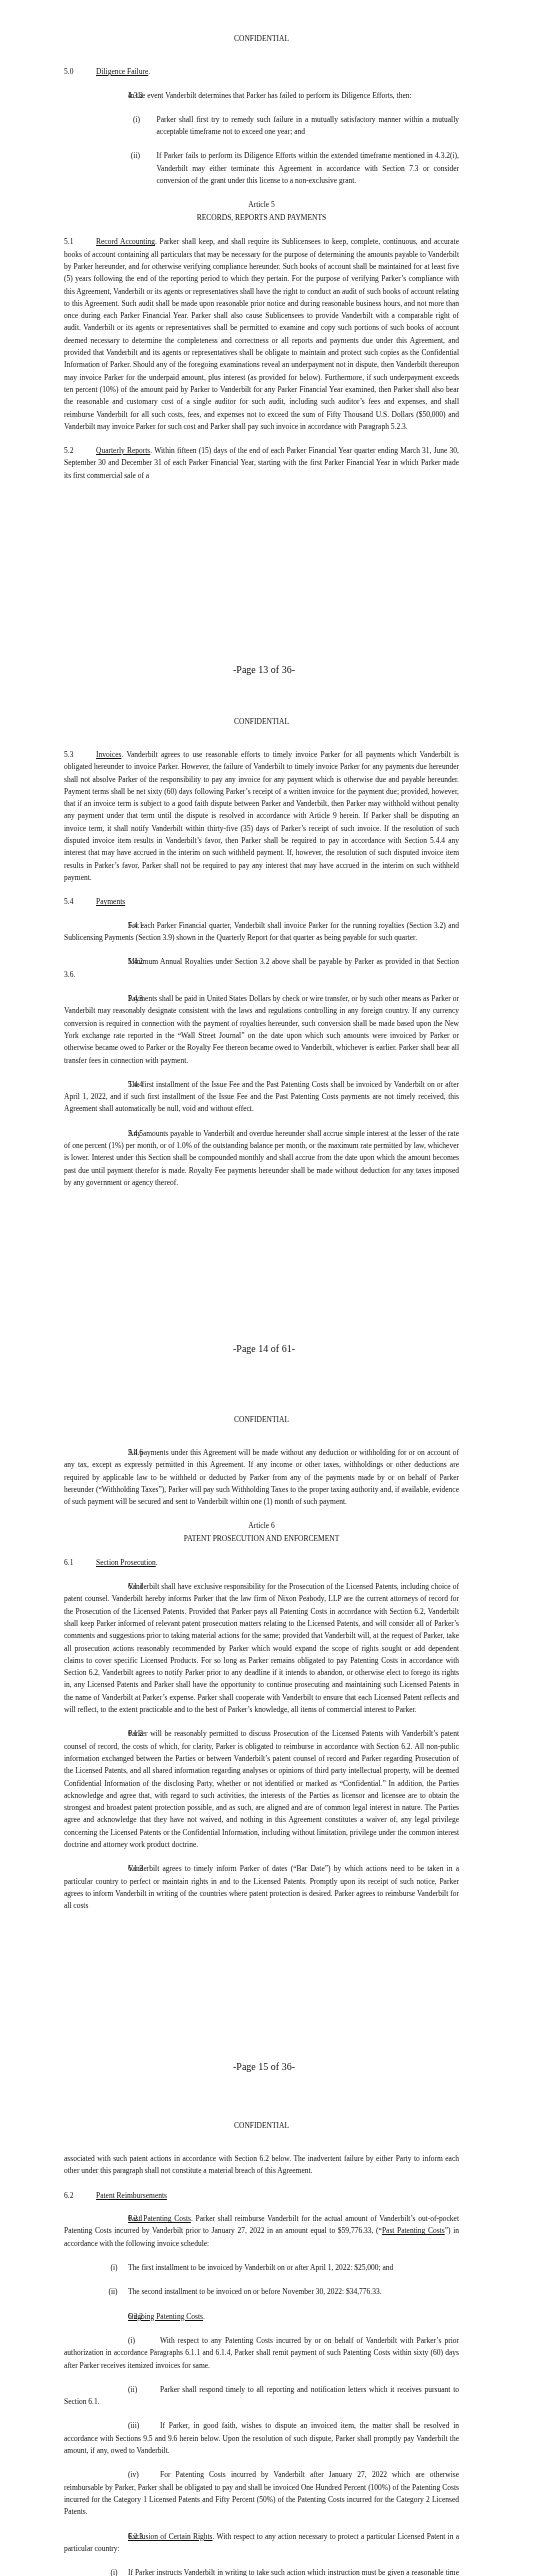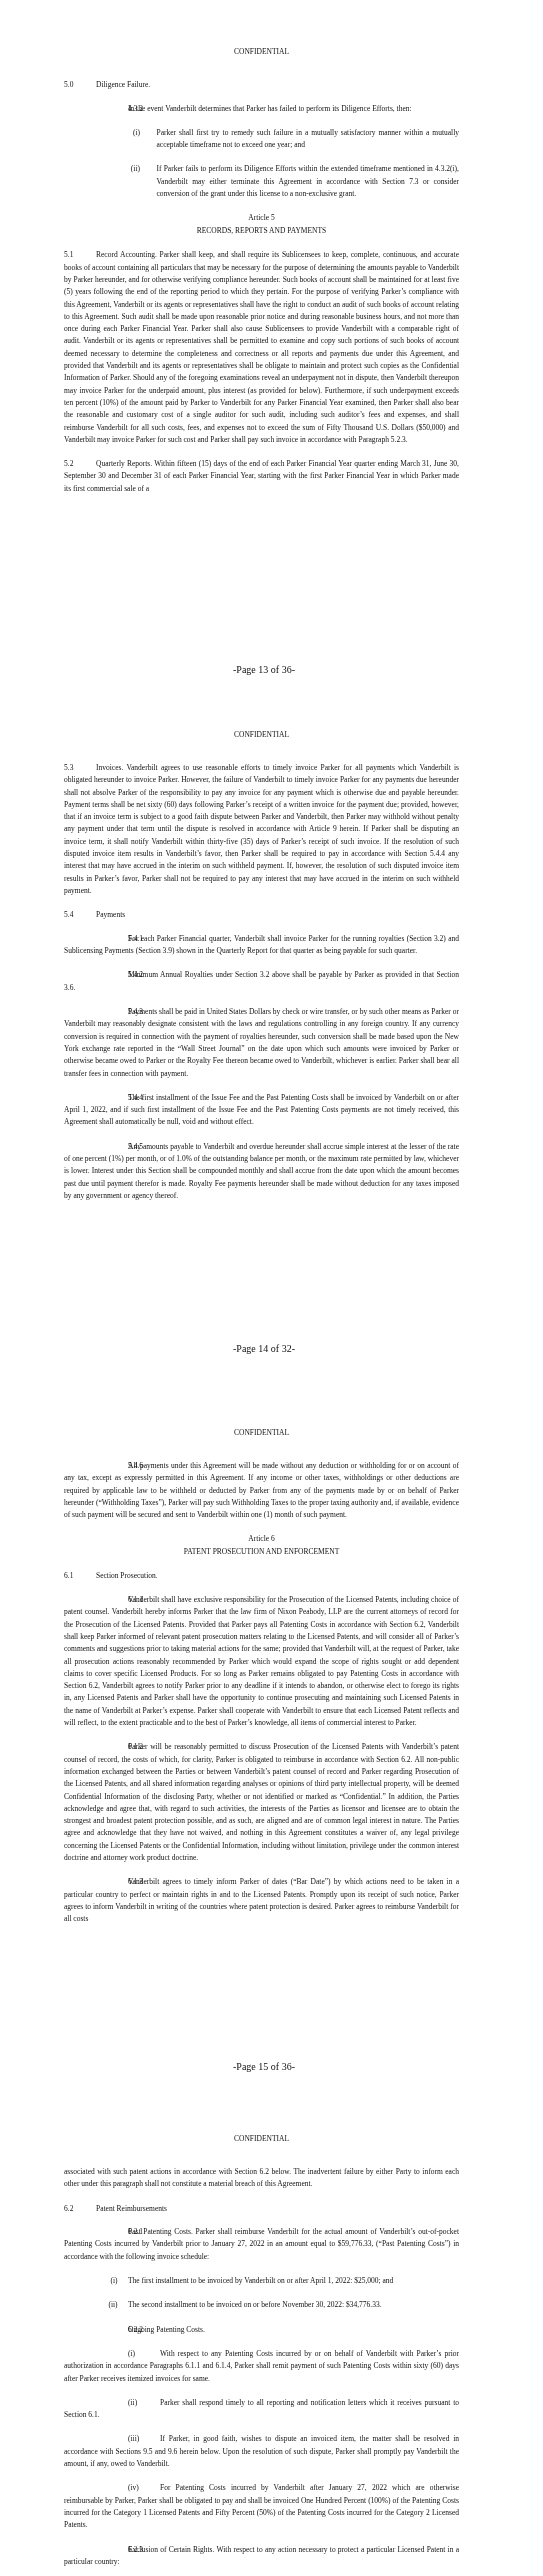--- a/index.html
+++ b/index.html
@@ -1,33 +1,33 @@
 <!DOCTYPE html>
 <html style="font-size:8.2px"><head>
 <meta charset="utf-8">
 <style>
   html, body { margin: 0; padding: 0; background: #ffffff; }
   body { width: 544px; font-family: "Liberation Serif", "DejaVu Serif", serif; color: #111; }
-  .page { position: relative; width: 528px; box-sizing: border-box; padding: 13px 69px 0 64px; }
+  .page { position: relative; width: 528px; box-sizing: border-box; padding: 0 69px 0 64px; }
   .p1 { height: 683px; }
   .p2 { height: 698px; }
   .p3 { height: 706px; }
   .p4 { height: 726px; }
   .header { text-align: center; font-size: 7.5px; padding-top: 34px; margin-bottom: 23px; }
   .p1 .header { padding-top: 34px; }
   .footer { position: absolute; left: 0; right: 0; text-align: center; font-size: 10px; bottom: 0; }
   .p1 .footer { bottom: 7.7px; }
   .p2 .footer { bottom: 27px; }
   .p3 .footer { bottom: 15.5px; }
   p { margin: 0 0 12px 0; font-size: 7.5px; line-height: 12.3px; text-align: justify; }
   .sec-head { margin-bottom: 11.3px; }
   .num { display: inline-block; width: 32px; }
   .subnum { display: inline-block; width: 32px; }
   .indent { text-indent: 32px; }
-  .u { }
+  .u { text-decoration: underline; }
   .article { text-align: center; font-size: 7.5px; line-height: 12.3px; margin: 0 0 12.4px 0; }
   .list-item { display: flex; margin: 0 0 12px 0; font-size: 7.5px; line-height: 12.3px; }
   .list-item .marker { flex: 0 0 auto; text-align: right; }
   .list-item .body { flex: 1; text-align: justify; }
   .li-a { padding-left: 50px; }
   .li-a .marker { width: 26px; margin-right: 16.5px; }
   .li-b { padding-left: 32px; }
   .li-b .marker { width: 21.6px; margin-right: 10.3px; }
   .li-c { padding-left: 32px; }
   .li-c .marker { width: 21.6px; margin-right: 10.3px; }
@@ -72,21 +72,21 @@
   <p><span class="num">5.3</span><span class="u">Invoices</span><span>. Vanderbilt agrees to use reasonable efforts to timely invoice Parker for all payments which Vanderbilt is obligated hereunder to invoice Parker. However, the failure of Vanderbilt to timely invoice Parker for any payments due hereunder shall not absolve Parker of the responsibility to pay any invoice for any payment which is otherwise due and payable hereunder. Payment terms shall be net sixty (60) days following Parker’s receipt of a written invoice for the payment due; provided, however, that if an invoice term is subject to a good faith dispute between Parker and Vanderbilt, then Parker may withhold without penalty any payment under that term until the dispute is resolved in accordance with Article 9 herein. If Parker shall be disputing an invoice term, it shall notify Vanderbilt within thirty-five (35) days of Parker’s receipt of such invoice. If the resolution of such disputed invoice item results in Vanderbilt’s favor, then Parker shall be required to pay in accordance with Section 5.4.4 any interest that may have accrued in the interim on such withheld payment. If, however, the resolution of such disputed invoice item results in Parker’s favor, Parker shall not be required to pay any interest that may have accrued in the interim on such withheld payment.</span></p>
 
   <p class="sec-head"><span class="num">5.4</span><span class="u">Payments</span></p>
 
   <p class="indent"><span class="subnum">5.4.1</span><span>For each Parker Financial quarter, Vanderbilt shall invoice Parker for the running royalties (Section 3.2) and Sublicensing Payments (Section 3.9) shown in the Quarterly Report for that quarter as being payable for such quarter.</span></p>
   <p class="indent"><span class="subnum">5.4.2</span><span>Minimum Annual Royalties under Section 3.2 above shall be payable by Parker as provided in that Section 3.6.</span></p>
   <p class="indent"><span class="subnum">5.4.3</span><span>Payments shall be paid in United States Dollars by check or wire transfer, or by such other means as Parker or Vanderbilt may reasonably designate consistent with the laws and regulations controlling in any foreign country. If any currency conversion is required in connection with the payment of royalties hereunder, such conversion shall be made based upon the New York exchange rate reported in the “Wall Street Journal” on the date upon which such amounts were invoiced by Parker or otherwise became owed to Parker or the Royalty Fee thereon became owed to Vanderbilt, whichever is earlier. Parker shall bear all transfer fees in connection with payment.</span></p>
   <p class="indent"><span class="subnum">5.4.4</span><span>The first installment of the Issue Fee and the Past Patenting Costs shall be invoiced by Vanderbilt on or after April 1, 2022, and if such first installment of the Issue Fee and the Past Patenting Costs payments are not timely received, this Agreement shall automatically be null, void and without effect.</span></p>
   <p class="indent"><span class="subnum">5.4.5</span><span>Any amounts payable to Vanderbilt and overdue hereunder shall accrue simple interest at the lesser of the rate of one percent (1%) per month, or of 1.0% of the outstanding balance per month, or the maximum rate permitted by law, whichever is lower. Interest under this Section shall be compounded monthly and shall accrue from the date upon which the amount becomes past due until payment therefor is made. Royalty Fee payments hereunder shall be made without deduction for any taxes imposed by any government or agency thereof.</span></p>
 
-  <div class="footer">-Page 14 of 32-</div>
+  <div class="footer">-Page 14 of 61-</div>
 </div>
 
 <div class="page p3">
   <div class="header">CONFIDENTIAL</div>
 
   <p class="indent"><span class="subnum">5.4.6</span><span>All payments under this Agreement will be made without any deduction or withholding for or on account of any tax, except as expressly permitted in this Agreement. If any income or other taxes, withholdings or other deductions are required by applicable law to be withheld or deducted by Parker from any of the payments made by or on behalf of Parker hereunder (“Withholding Taxes”), Parker will pay such Withholding Taxes to the proper taxing authority and, if available, evidence of such payment will be secured and sent to Vanderbilt within one (1) month of such payment.</span></p>
 
   <div class="article">
     <div>Article 6</div>
     <div>PATENT PROSECUTION AND ENFORCEMENT</div>

